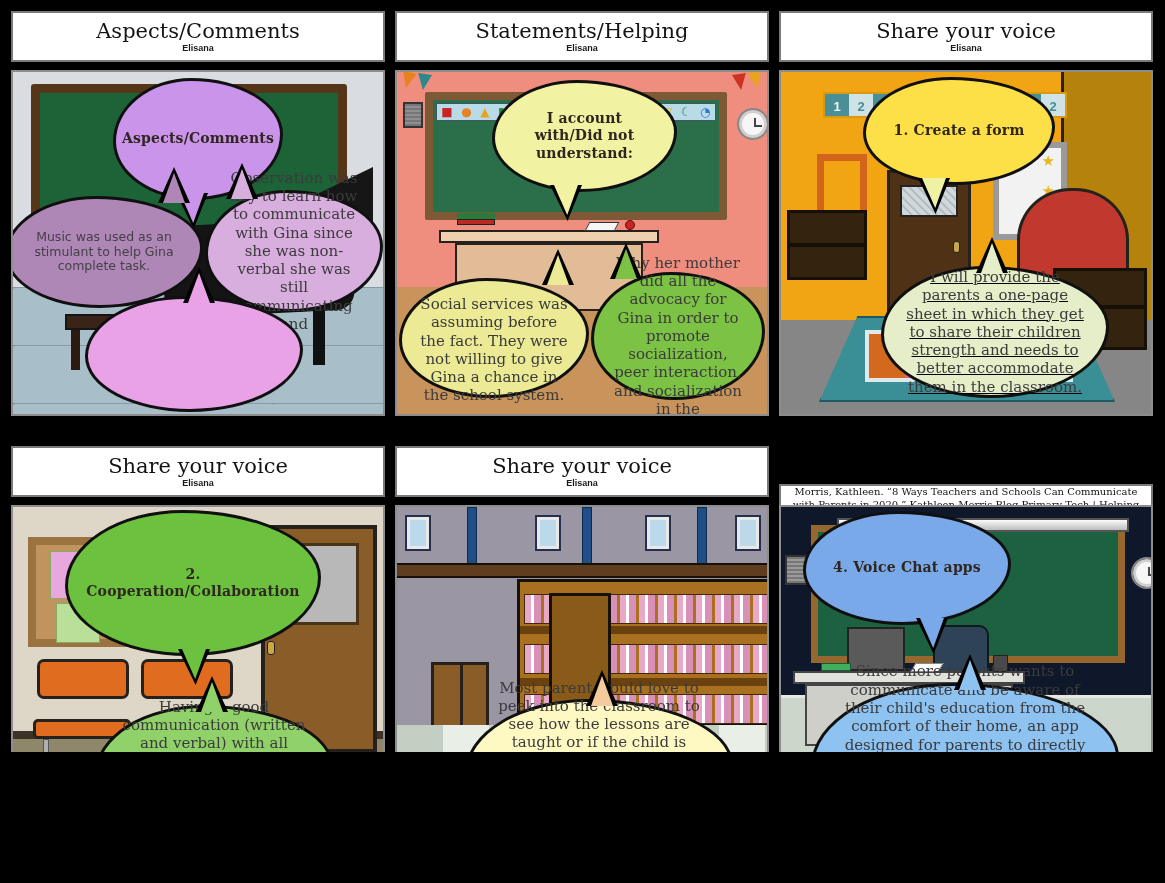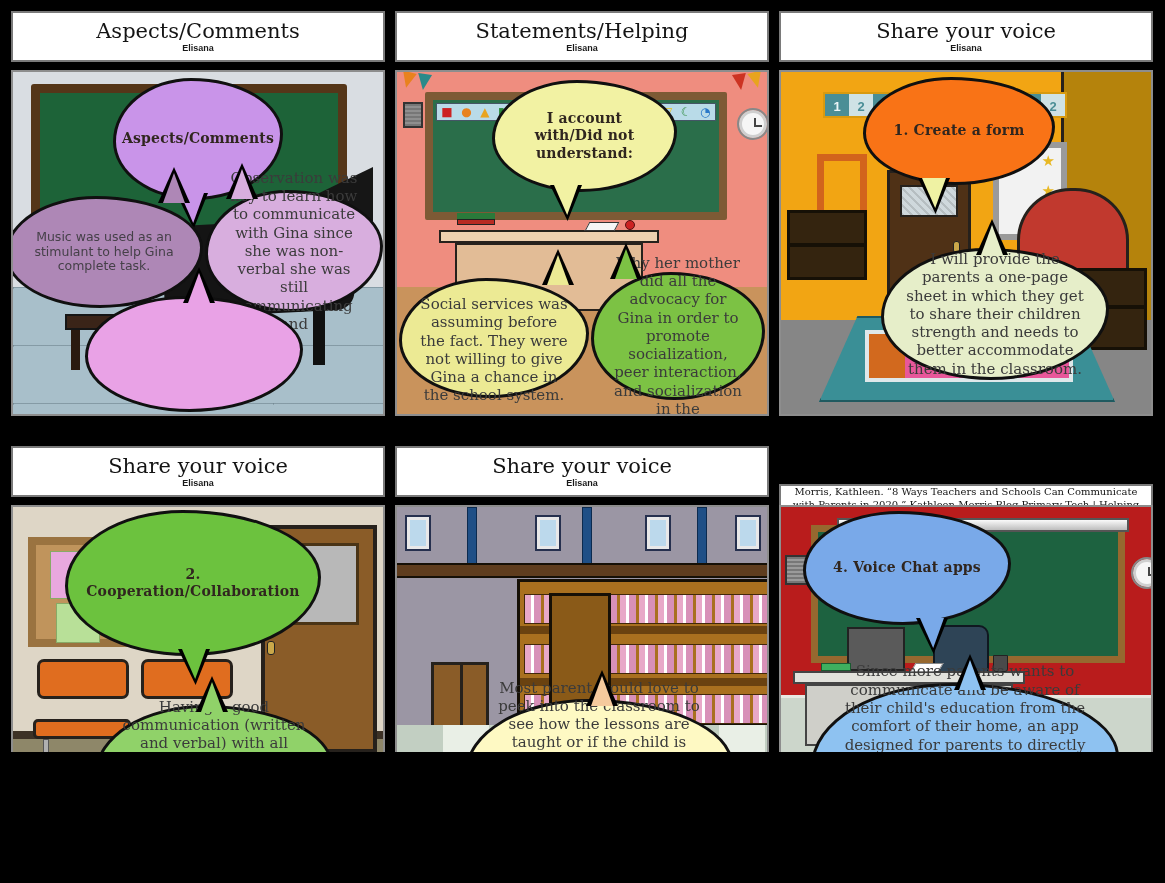--- a/index.html
+++ b/index.html
@@ -109,21 +109,21 @@
   .s5-pillar{top:0;width:10px;height:58px;background:#1f4f86;border:1px solid #0c2a4e;}
   .s5-win{top:10px;width:22px;height:32px;background:#bcd9ec;border:3px solid #e8e8e8;outline:2px solid #26304e;}
   .s5-shelf{left:120px;top:72px;width:260px;height:148px;background:#a9701f;border:3px solid #161006;
             background-image:linear-gradient(transparent 44px,#6a4210 44px,#6a4210 52px,transparent 52px,transparent 96px,#6a4210 96px,#6a4210 104px,transparent 104px);}
   .s5-books{height:30px;background:repeating-linear-gradient(90deg,#e8a8c8 0 6px,#ffffff 6px 9px,#d890b8 9px 16px,#a9701f 16px 19px);border:1px solid #42280a;}
   .s5-shelfL{left:152px;top:86px;width:62px;height:165px;background:#8a5a18;border:3px solid #161006;}
   .s5-dbldoor{left:34px;top:155px;width:58px;height:76px;background:#8a5c28;border:3px solid #26211c;
               background-image:linear-gradient(90deg,transparent 26px,#26211c 26px,#26211c 29px,transparent 29px);}
   .s5-floor{left:0;right:0;top:218px;bottom:0;background:repeating-conic-gradient(#e9efe6 0% 25%,#c2cfc2 0% 50%);background-size:92px 92px;}
   
-  .s6{background:#b91c1c;}
+  .s6{background:#0f172a;}
   .s6-floor{left:0;right:0;top:188px;bottom:0;background:#ccd6cb;border-top:3px solid #e8e8e2;}
   .s6-board{left:30px;top:18px;width:314px;height:138px;background:#1d6240;border:7px solid #96682f;}
   .s6-screen{left:56px;top:11px;width:292px;height:14px;background:linear-gradient(#fafafa,#bdbdbd);border:2px solid #555;}
   .s6-speaker{left:4px;top:48px;width:24px;height:30px;background:#9a9a9a;border:2px solid #333;
               background-image:repeating-linear-gradient(#777 0 2px,transparent 2px 4px);}
   .s6-clock{right:-10px;top:52px;}
   .s6-chair{left:152px;top:118px;width:56px;height:66px;background:#2e4456;border:2px solid #101820;border-radius:10px 10px 4px 4px;}
   .s6-deskTop{left:12px;top:164px;width:232px;height:13px;background:#e2e2dc;border:2px solid #444;}
   .s6-deskBody{left:24px;top:177px;width:208px;height:62px;background:#cfcfc9;border:2px solid #444;}
   .s6-monitor{left:66px;top:120px;width:58px;height:44px;background:#5a5a5a;border:2px solid #222;}
@@ -264,27 +264,27 @@
       <i style="right:6px;top:34px;">★</i>
       <i style="right:20px;top:62px;">★</i>
     </div>
     <div class="s3-shelfL"></div>
     <div class="s3-chair"></div>
     <div class="s3-shelfR"></div>
     <div class="s3-rug">
       <div class="s3-ruginner"></div>
     </div>
 
-    <div class="bubble" style="left: 82px; top: 5px; width: 192px; height: 108px; background-color: #f97316;">
+    <div class="bubble" style="left: 82px; top: 5px; width: 192px; height: 108px; background-color: #fde047;">
       <div class="btext title-text">1. Create a form</div>
       <div class="tail down" style="left:52px;bottom:-32px;">
         <i class="tfill" style="background-color: rgb(239, 242, 163);"></i>
         </div>
     </div>
-    <div class="bubble" style="left: 100px; top: 176px; width: 228px; height: 132px; background-color: rgb(230, 238, 201);">
+    <div class="bubble" style="left: 100px; top: 194px; width: 228px; height: 132px; background-color: rgb(230, 238, 201); text-decoration: underline;">
       <div class="btext">I will provide the parents a one-page sheet in which they get to share their children strength and needs to better accommodate them in the classroom.</div>
       <div class="tail up" style="left:92px;top:-32px;">
         <i class="tfill" style="background-color: rgb(230, 238, 201);"></i>
         </div>
     </div>
   </div>
 
   <div class="hdr" style="left:11px;top:446px;">
     <div class="hdr-title">Share your voice</div>
     <div class="hdr-sub">Elisana</div>

